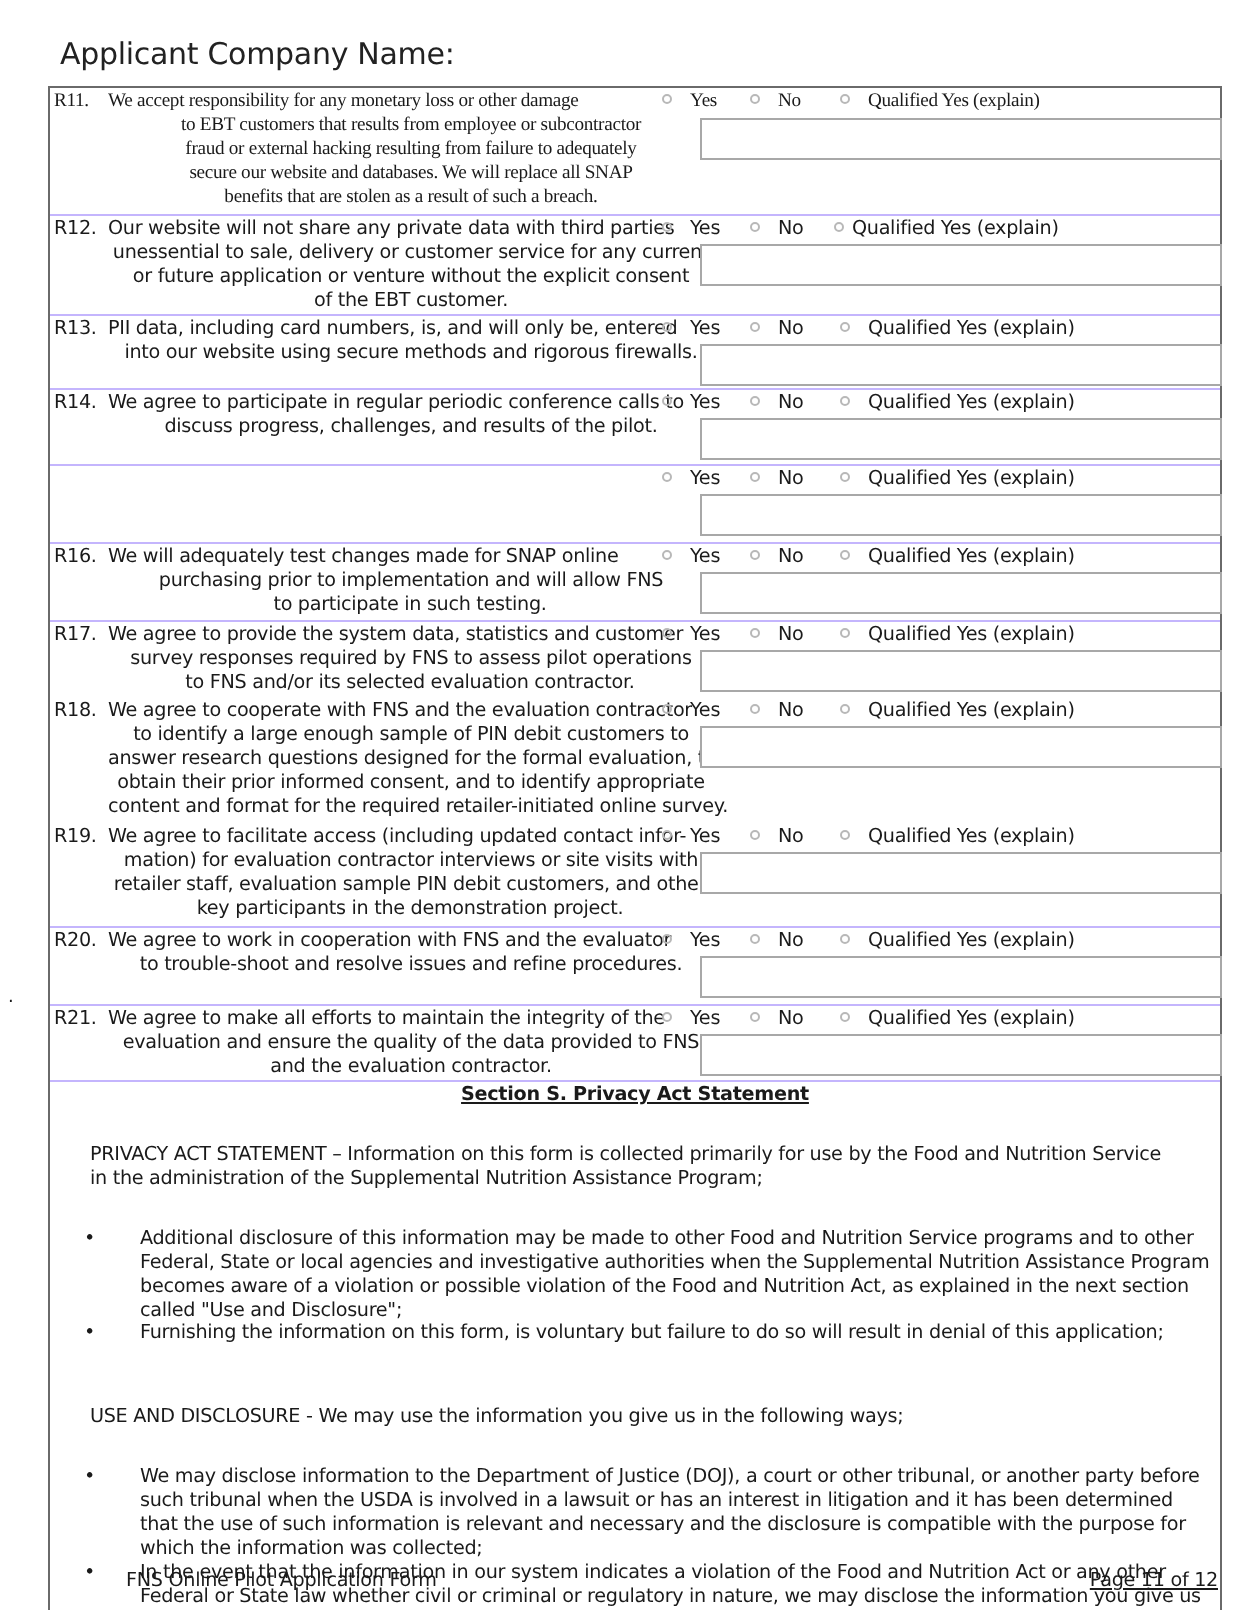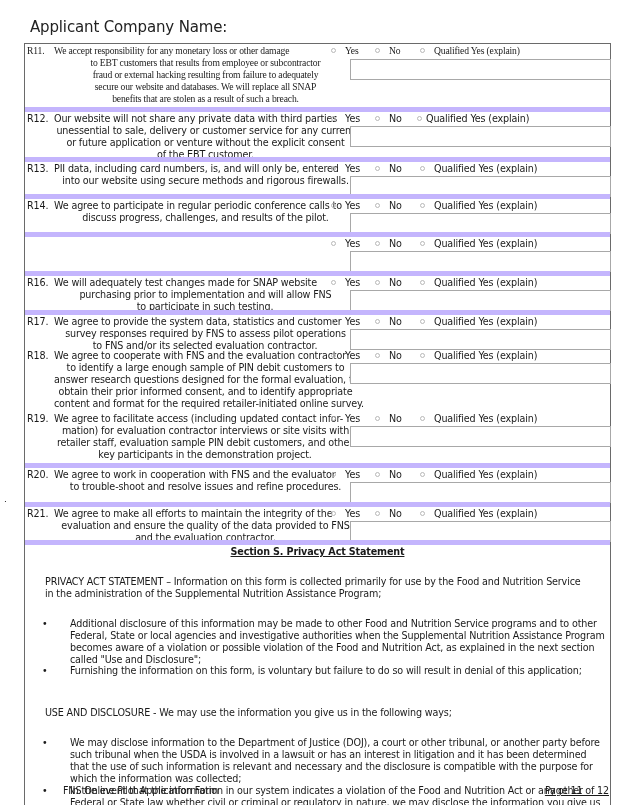--- a/index.html
+++ b/index.html
@@ -3,21 +3,21 @@
 <meta charset="utf-8">
 <style>
   * { box-sizing: border-box; margin: 0; padding: 0; }
   html, body { width: 621px; height: 805px; background: #ffffff; overflow: hidden; }
   body { font-family: "DejaVu Sans", sans-serif; font-size: 9.6px; color: #1a1a1a; position: relative; letter-spacing: -0.15px; }
 
   .company { position: absolute; left: 30px; top: 18px; font-size: 15px; color: #222; }
 
   .form-box { position: absolute; left: 24px; top: 43px; width: 587px; border: 1px solid #6a6a6a; }
 
-  .req-row { position: relative; border-top: 5px solid #c4b5fd; }
+  .req-row { position: relative; border-top: 1px solid #c4b5fd; }
   .req-row.first { border-top: none; }
   .req-row.noborder { border-top: none; }
 
   .req-text { position: absolute; left: 2px; top: 1px; width: 330px; line-height: 11.9px; }
   .req-text .num { display: inline-block; width: 27px; }
   .req-text .line { white-space: nowrap; }
   .req-text .line.cont { padding-left: 27px; text-align: center; }
   .req-text .line.cont.alt { padding-left: 26px; }
 
   .opts { position: absolute; left: 306px; top: 1px; width: 327px; height: 12px; }
@@ -111,21 +111,21 @@
     <div class="opts">
       <span class="opt yes"><span class="radio"></span><span>Yes</span></span>
       <span class="opt no"><span class="radio"></span><span>No</span></span>
       <span class="opt qy"><span class="radio"></span><span>Qualified Yes (explain)</span></span>
     </div>
     <div class="explain" style="top:14px;"></div>
   </div>
 
   <div class="req-row" style="height:39px;">
     <div class="req-text">
-      <div class="line"><span class="num">R16.</span><span>We will adequately test changes made for SNAP website</span></div>
+      <div class="line"><span class="num">R16.</span><span>We will adequately test changes made for SNAP online</span></div>
       <div class="line cont">purchasing prior to implementation and will allow FNS</div>
       <div class="line cont alt">to participate in such testing.</div>
     </div>
     <div class="opts">
       <span class="opt yes"><span class="radio"></span><span>Yes</span></span>
       <span class="opt no"><span class="radio"></span><span>No</span></span>
       <span class="opt qy"><span class="radio"></span><span>Qualified Yes (explain)</span></span>
     </div>
     <div class="explain" style="top:14px;"></div>
   </div>

